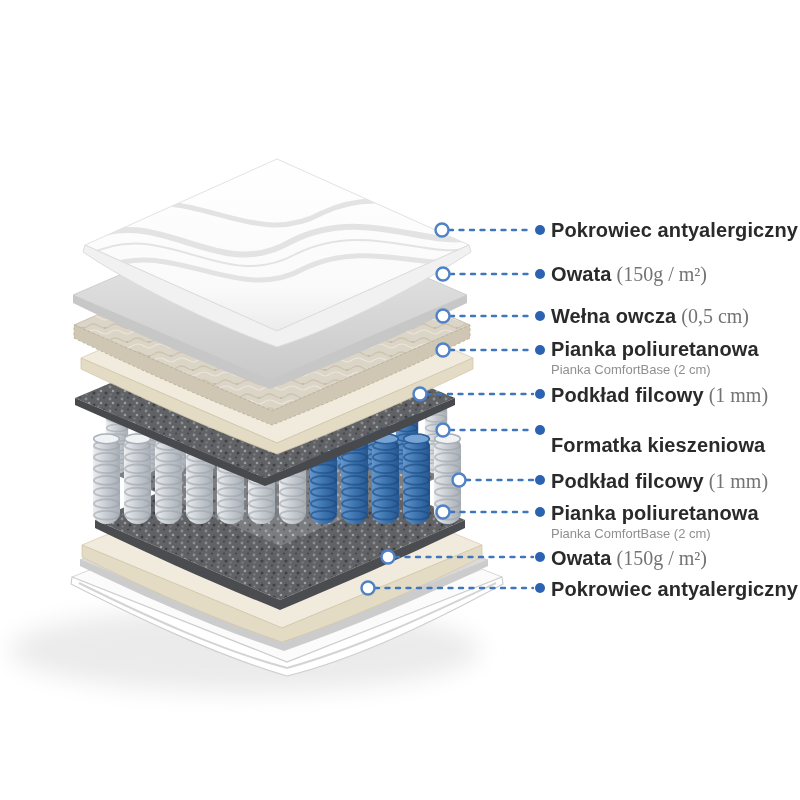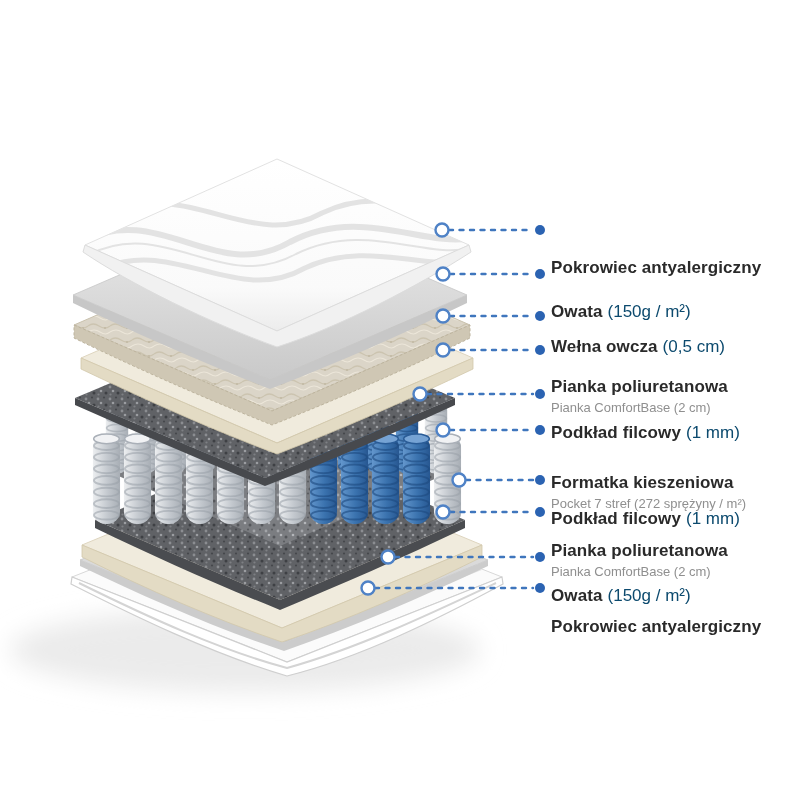--- a/index.html
+++ b/index.html
@@ -11,23 +11,23 @@
   .stage{position:absolute;inset:0;}
   svg.diagram{position:absolute;left:0;top:0;}
 
   
   .callout-line{stroke:#3f76bd;stroke-width:2.4;stroke-dasharray:4 6.5;stroke-linecap:round;fill:none;}
   .callout-anchor{fill:#ffffff;stroke:#4f82c6;stroke-width:2.4;}
   .callout-dot{fill:#2b63b2;stroke:none;}
 
   
   .label-row{position:absolute;left:551px;width:240px;}
-  .label-row .l1{font-size:17px;line-height:22px;white-space:nowrap;margin-top:38px;}
+  .label-row .l1{font-size:20px;line-height:22px;white-space:nowrap;}
   .label-row .name{font-weight:bold;color:#2a2a2a;letter-spacing:.1px;}
-  .label-row .detail{font-weight:400;color:#0c4a6e;margin-left:5px;}
+  .label-row .detail{font-weight:400;color:#737373;margin-left:5px;font-family:Liberation Serif, serif;}
   .label-row .l2{font-size:13px;line-height:19px;color:#8f8f8f;white-space:nowrap;}
 </style>
 </head>
 <body>
 
 <div class="stage">
 
 <svg class="diagram" width="800" height="800" viewBox="0 0 800 800">
   <defs>
     <filter id="blur" x="-40%" y="-40%" width="180%" height="180%">
@@ -247,33 +247,32 @@
     </g>
   </g>
 </svg>
 
 <div class="label-row" style="top:219px">
   <div class="l1"><span class="name">Pokrowiec antyalergiczny</span><span class="detail"></span></div>
 </div>
 <div class="label-row" style="top:263px">
   <div class="l1"><span class="name">Owata</span><span class="detail">(150g / m²)</span></div>
 </div>
-<div class="label-row" style="top:298px">
+<div class="label-row" style="top:305px">
   <div class="l1"><span class="name">Wełna owcza</span><span class="detail">(0,5 cm)</span></div>
 </div>
 <div class="label-row" style="top:338px">
   <div class="l1"><span class="name">Pianka poliuretanowa</span><span class="detail"></span></div>
   <div class="l2">Pianka ComfortBase (2 cm)</div>
 </div>
 <div class="label-row" style="top:384px">
   <div class="l1"><span class="name">Podkład filcowy</span><span class="detail">(1 mm)</span></div>
 </div>
 <div class="label-row" style="top:434px">
   <div class="l1"><span class="name">Formatka kieszeniowa</span><span class="detail"></span></div>
-  <div class="l2">Pocket 7 stref (272 sprężyny / m²)</div>
 </div>
 <div class="label-row" style="top:470px">
   <div class="l1"><span class="name">Podkład filcowy</span><span class="detail">(1 mm)</span></div>
 </div>
 <div class="label-row" style="top:502px">
   <div class="l1"><span class="name">Pianka poliuretanowa</span><span class="detail"></span></div>
   <div class="l2">Pianka ComfortBase (2 cm)</div>
 </div>
 <div class="label-row" style="top:547px">
   <div class="l1"><span class="name">Owata</span><span class="detail">(150g / m²)</span></div>

